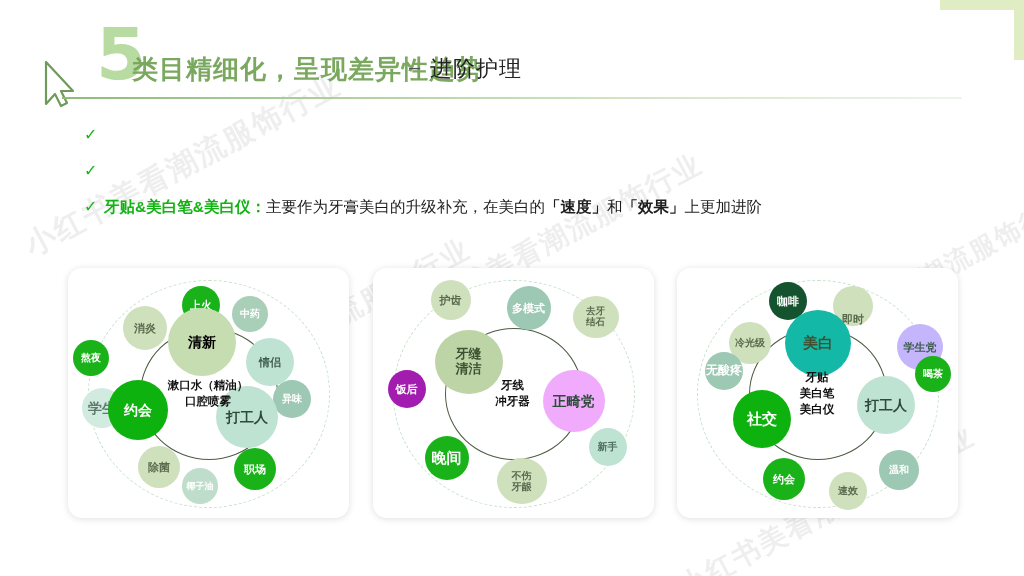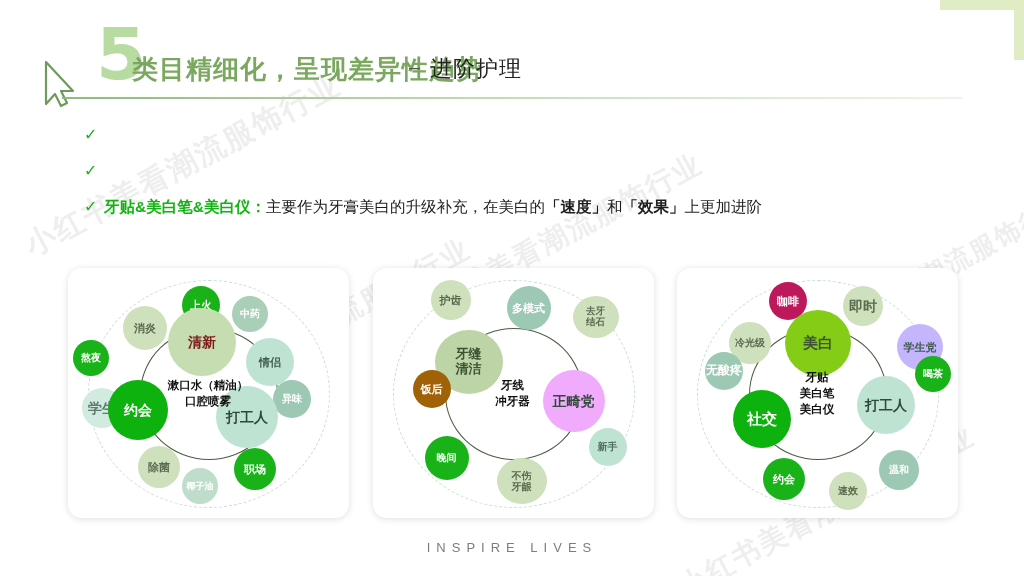--- a/index.html
+++ b/index.html
@@ -160,21 +160,21 @@
   <div class="cards" id="cards">
       <div class="card">
         <div class="orbit orbit-outer"></div>
         <div class="core-ring"></div>
         <div class="bub" style="left: 114px; top: 18px; width: 38px; height: 38px; background: rgb(25, 178, 25); color: rgb(255, 255, 255); font-size: 11px;">
           <span>上火</span>
         </div>
         <div class="bub" style="left: 55px; top: 38px; width: 44px; height: 44px; background: rgb(207, 224, 189); color: rgb(90, 107, 78); font-size: 11px;">
           <span>消炎</span>
         </div>
-        <div class="bub" style="left: 100px; top: 40px; width: 68px; height: 68px; background: rgb(198, 220, 177); color: #7f1d1d; font-size: 14px;">
+        <div class="bub" style="left: 100px; top: 40px; width: 68px; height: 68px; background: rgb(198, 220, 177); color: #000000; font-size: 14px;">
           <span>清新</span>
         </div>
         <div class="bub" style="left: 164px; top: 28px; width: 36px; height: 36px; background: rgb(169, 207, 184); color: rgb(255, 255, 255); font-size: 10px;">
           <span>中药</span>
         </div>
         <div class="bub" style="left: 178px; top: 70px; width: 48px; height: 48px; background: rgb(191, 227, 210); color: rgb(63, 92, 78); font-size: 11px;">
           <span>情侣</span>
         </div>
         <div class="bub" style="left: 5px; top: 72px; width: 36px; height: 36px; background: rgb(25, 178, 25); color: rgb(255, 255, 255); font-size: 10px;">
           <span>熬夜</span>
@@ -213,50 +213,50 @@
         </div>
         <div class="bub" style="left: 134px; top: 18px; width: 44px; height: 44px; background: rgb(156, 200, 180); color: rgb(255, 255, 255); font-size: 11px;">
           <span>多模式</span>
         </div>
         <div class="bub" style="left: 200px; top: 28px; width: 42px; height: 42px; background: rgb(207, 224, 189); color: rgb(90, 107, 78); font-size: 9.5px; padding: 0px 2px;">
           <span>去牙<br>结石</span>
         </div>
         <div class="bub" style="left: 62px; top: 62px; width: 64px; height: 64px; background: rgb(188, 212, 166); color: rgb(61, 82, 51); font-size: 13px; padding: 0px 2px;">
           <span>牙缝<br>清洁</span>
         </div>
-        <div class="bub" style="left: 15px; top: 102px; width: 38px; height: 38px; background: #a16207; color: rgb(255, 255, 255); font-size: 11px; margin-left: 25px;">
+        <div class="bub" style="left: 15px; top: 102px; width: 38px; height: 38px; background: #a21caf; color: rgb(255, 255, 255); font-size: 11px;">
           <span>饭后</span>
         </div>
         <div class="bub" style="left: 170px; top: 102px; width: 62px; height: 62px; background: #f0abfc; color: rgb(46, 74, 58); font-size: 14px;">
           <span>正畸党</span>
         </div>
         <div class="bub" style="left: 216px; top: 160px; width: 38px; height: 38px; background: rgb(191, 227, 210); color: rgb(78, 110, 94); font-size: 10px;">
           <span>新手</span>
         </div>
-        <div class="bub" style="left: 52px; top: 168px; width: 44px; height: 44px; background: rgb(25, 178, 25); color: rgb(255, 255, 255); font-size: 10px;">
+        <div class="bub" style="left: 52px; top: 168px; width: 44px; height: 44px; background: rgb(25, 178, 25); color: rgb(255, 255, 255); font-size: 15px;">
           <span>晚间</span>
         </div>
         <div class="bub" style="left: 124px; top: 190px; width: 46px; height: 46px; background: rgb(207, 224, 189); color: rgb(90, 107, 78); font-size: 10px; padding: 0px 2px;">
           <span>不伤<br>牙龈</span>
         </div>
         <div class="core-label">
           <div>牙线</div>
           <div>冲牙器</div>
         </div>
       </div>
       <div class="card">
         <div class="orbit orbit-outer"></div>
         <div class="core-ring"></div>
-        <div class="bub" style="left: 92px; top: 14px; width: 38px; height: 38px; background: #be185d; color: rgb(255, 255, 255); font-size: 11px;">
+        <div class="bub" style="left: 92px; top: 14px; width: 38px; height: 38px; background: #14532d; color: rgb(255, 255, 255); font-size: 11px;">
           <span>咖啡</span>
         </div>
-        <div class="bub" style="left: 166px; top: 18px; width: 40px; height: 40px; background: rgb(207, 224, 189); color: rgb(90, 107, 78); font-size: 14px;">
+        <div class="bub" style="left: 156px; top: 18px; width: 40px; height: 40px; background: rgb(207, 224, 189); color: rgb(90, 107, 78); font-size: 11px; align-items: flex-end;">
           <span>即时</span>
         </div>
-        <div class="bub" style="left: 108px; top: 42px; width: 66px; height: 66px; background: #84cc16; color: rgb(61, 82, 51); font-size: 15px;">
+        <div class="bub" style="left: 108px; top: 42px; width: 66px; height: 66px; background: #14b8a6; color: rgb(61, 82, 51); font-size: 15px;">
           <span>美白</span>
         </div>
         <div class="bub" style="left: 52px; top: 54px; width: 42px; height: 42px; background: rgb(207, 224, 189); color: rgb(90, 107, 78); font-size: 10px;">
           <span>冷光级</span>
         </div>
         <div class="bub" style="left: 188px; top: 56px; width: 46px; height: 46px; background: #c4b5fd; color: rgb(63, 92, 78); font-size: 11px; margin-left: 32px;">
           <span>学生党</span>
         </div>
         <div class="bub" style="left: 238px; top: 88px; width: 36px; height: 36px; background: rgb(25, 178, 25); color: rgb(255, 255, 255); font-size: 10px;">
           <span>喝茶</span>
@@ -280,14 +280,13 @@
           <span>温和</span>
         </div>
         <div class="core-label">
           <div>牙贴</div>
           <div>美白笔</div>
           <div>美白仪</div>
         </div>
       </div>
     </div>
 
-  <div class="footer">INSPIRE LIVES</div>
 </div>
 
 </body></html>

